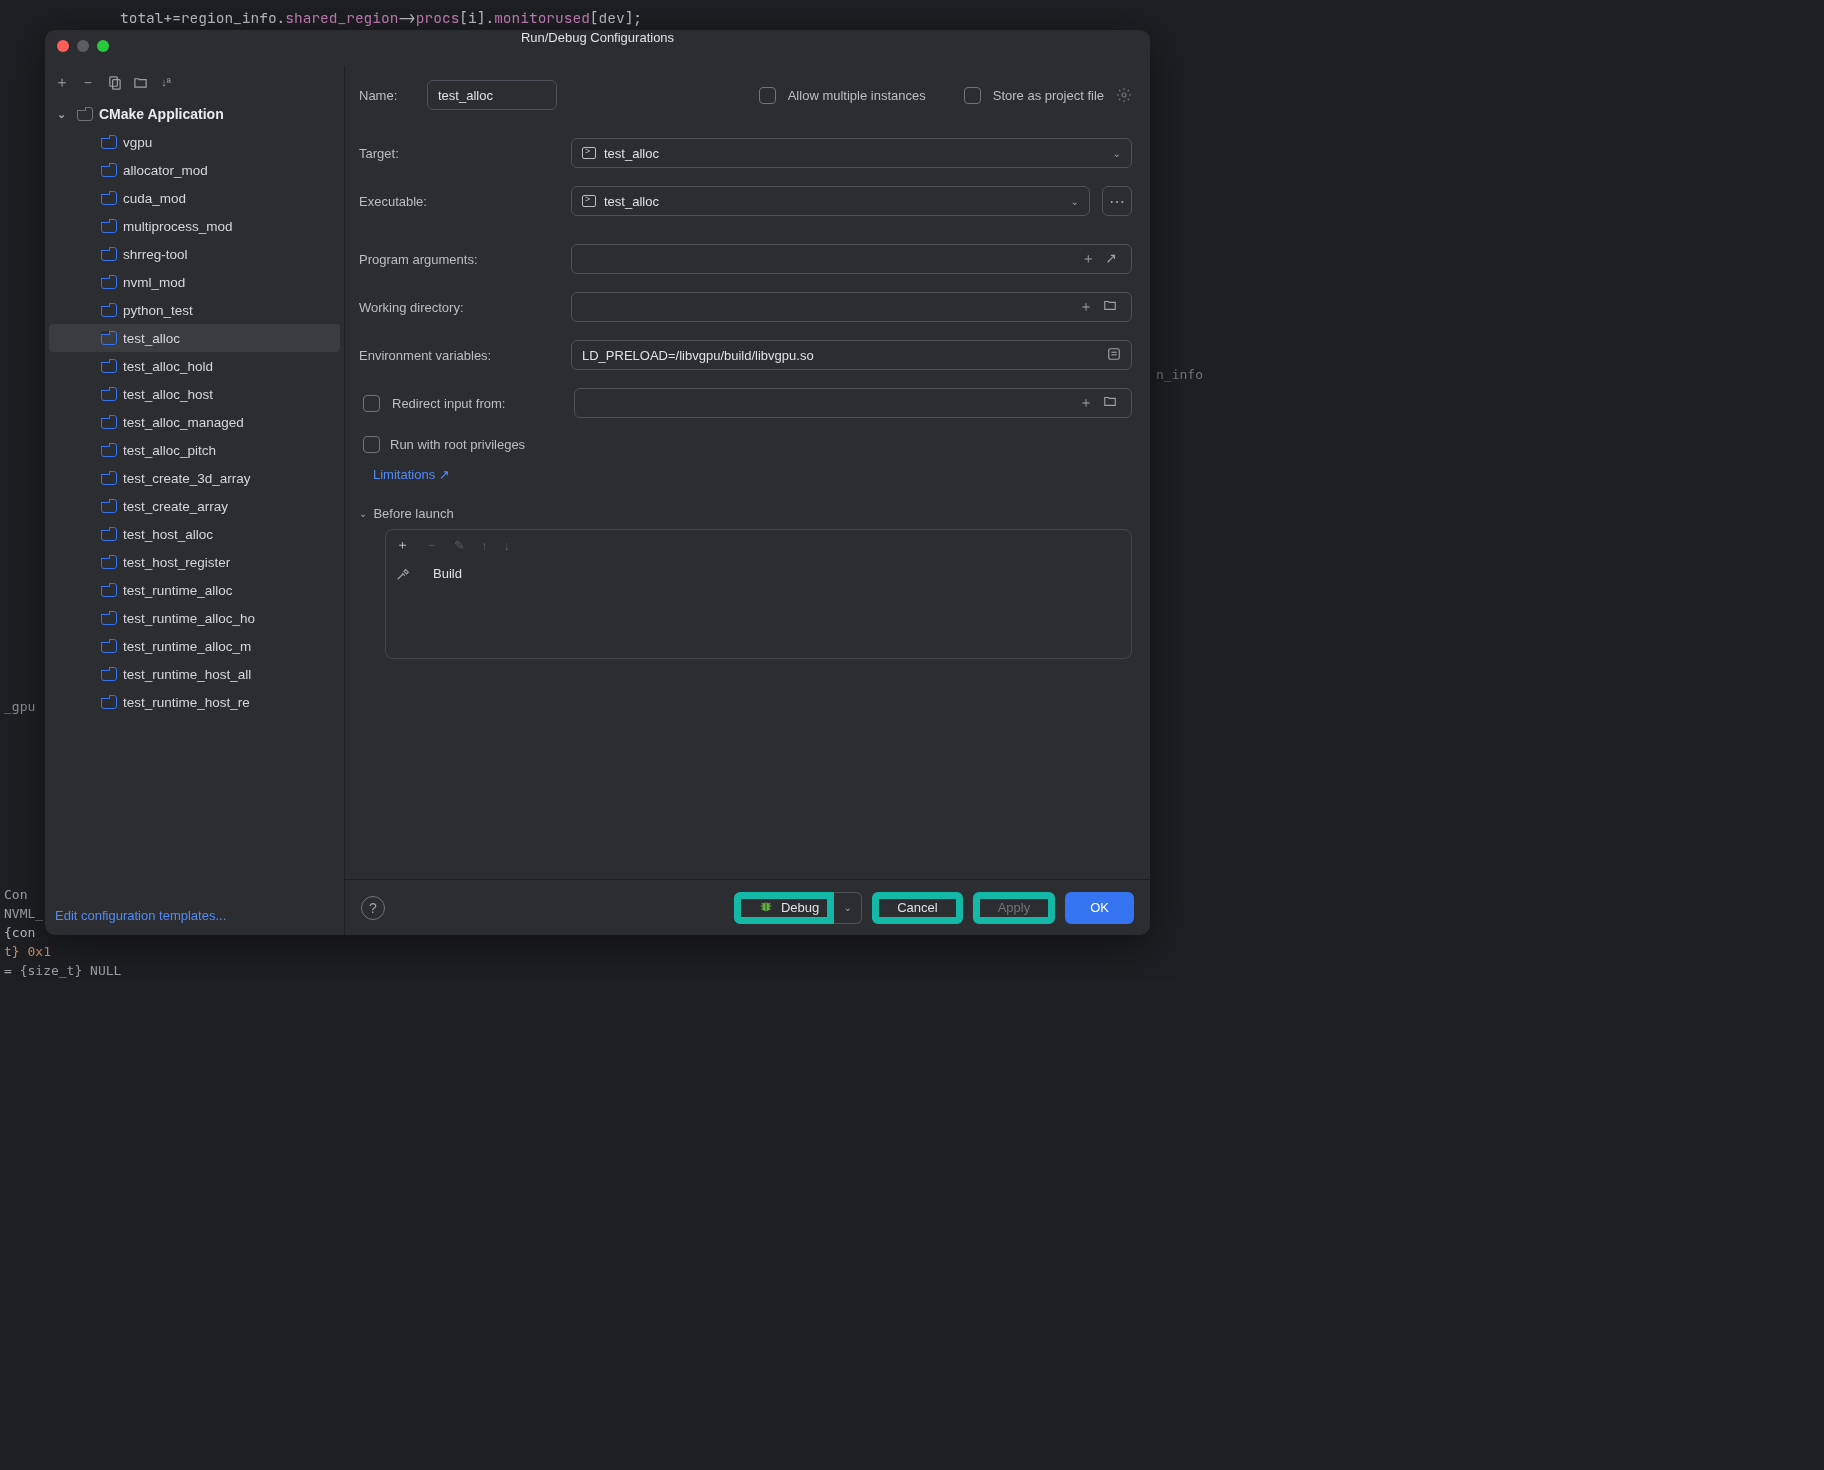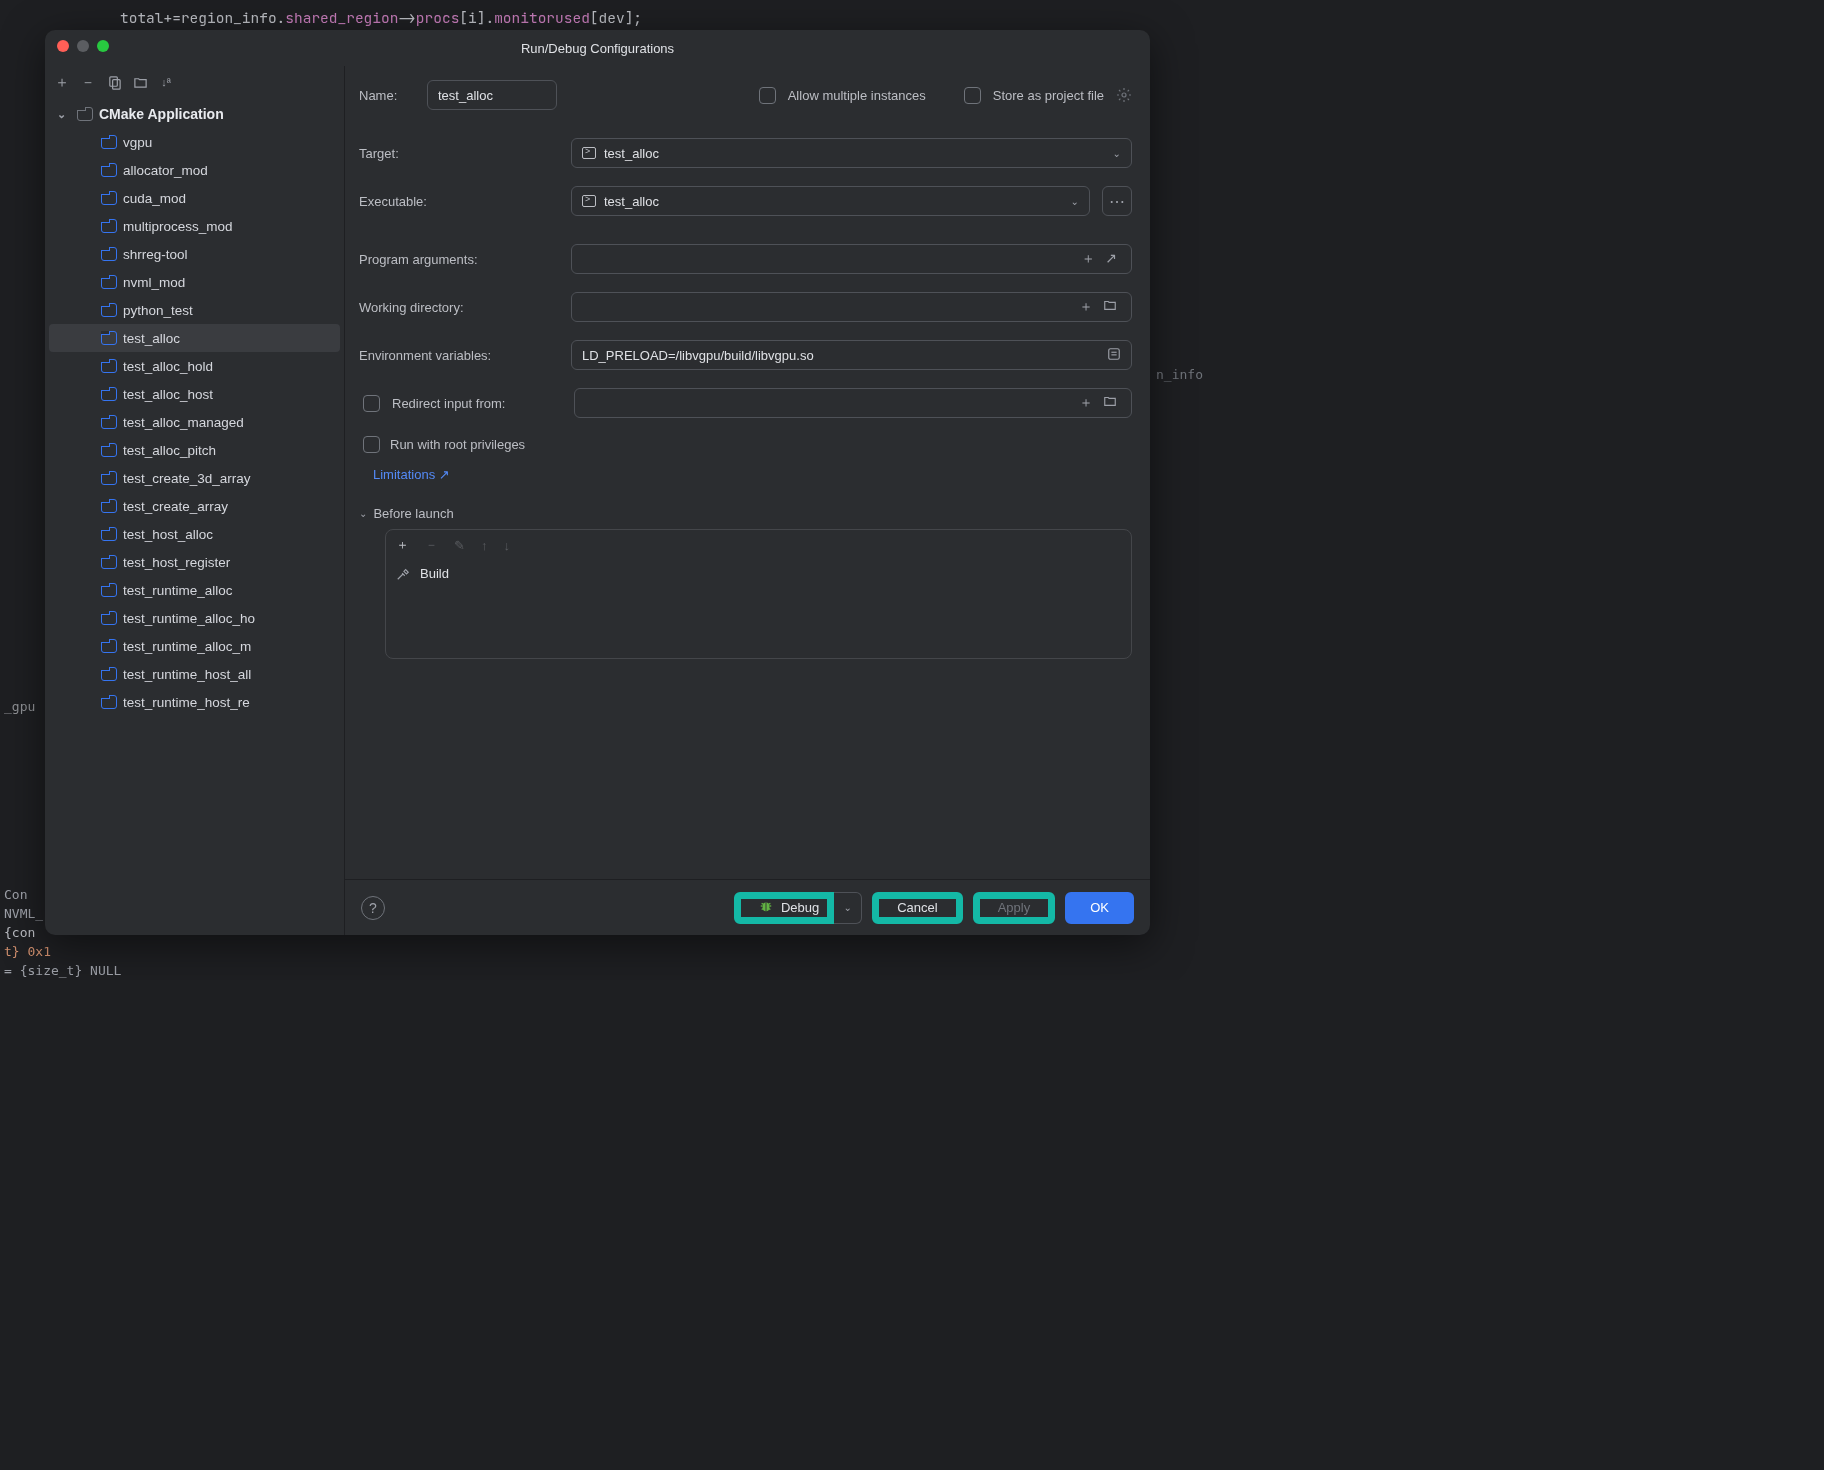--- a/index.html
+++ b/index.html
@@ -46,21 +46,21 @@
     background: #2b2d30;
     border-radius: 10px;
     box-shadow: 0 10px 40px rgba(0,0,0,0.5);
     display: flex;
     flex-direction: column;
     overflow: hidden;
   }
   .titlebar {
     height: 36px;
     display:flex;
-    align-items:center;
+    align-items:flex-start;
     position:relative;
     justify-content:center;
     flex:0 0 auto;
   }
   .traffic-lights {
     position:absolute;
     left:12px;
     top:10px;
     display:flex;
     gap:8px;
@@ -235,21 +235,21 @@
   }
   .before-toolbar {
     display:flex;
     align-items:center;
     gap:16px;
     padding:6px 10px;
     color:#bcbec4;
   }
   .before-toolbar .disabled { color:#5a5c60; }
   .before-item {
-    display:flex;align-items:center;gap:10px;
+    display:flex;align-items:center;gap:23px;
     padding:6px 10px;
     color:#dfe1e5;
     font-size:13px;
   }
   .hammer {
     width:14px;height:14px;
     color:#9da0a8;
   }
 
   .footer {
@@ -437,20 +437,23 @@
               <span class="conf-icon"></span>
               <span>test_runtime_host_all</span>
             </div>
             <div class="tree-node child">
               <span class="conf-icon"></span>
               <span>test_runtime_host_re</span>
             </div>
           </div>
       </div>
 
+      <div class="sidebar-footer">
+        <span class="link">Edit configuration templates...</span>
+      </div>
     </div>
 
     <div class="main">
       <div class="main-scroll">
 
         <div class="row first">
           <span class="lbl" style="width:56px">Name:</span>
           <div class="input input-narrow">
               <span>test_alloc</span>
             </div>

